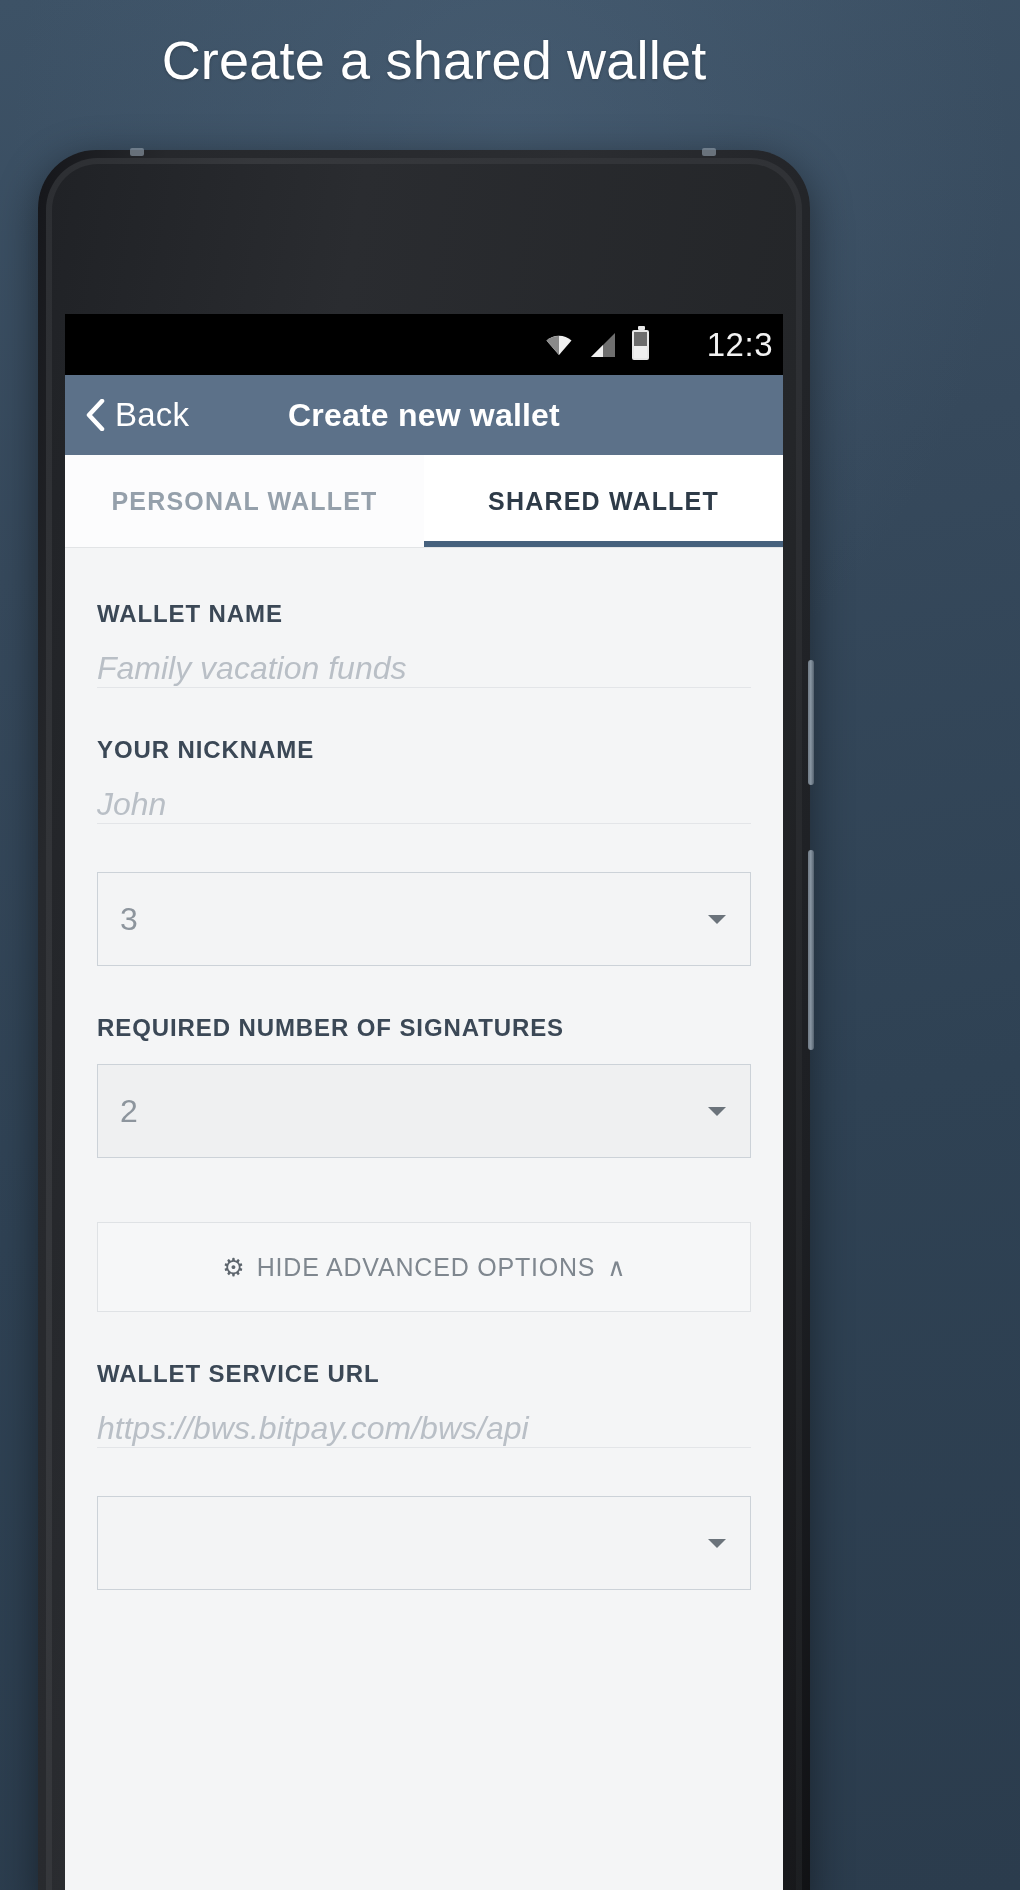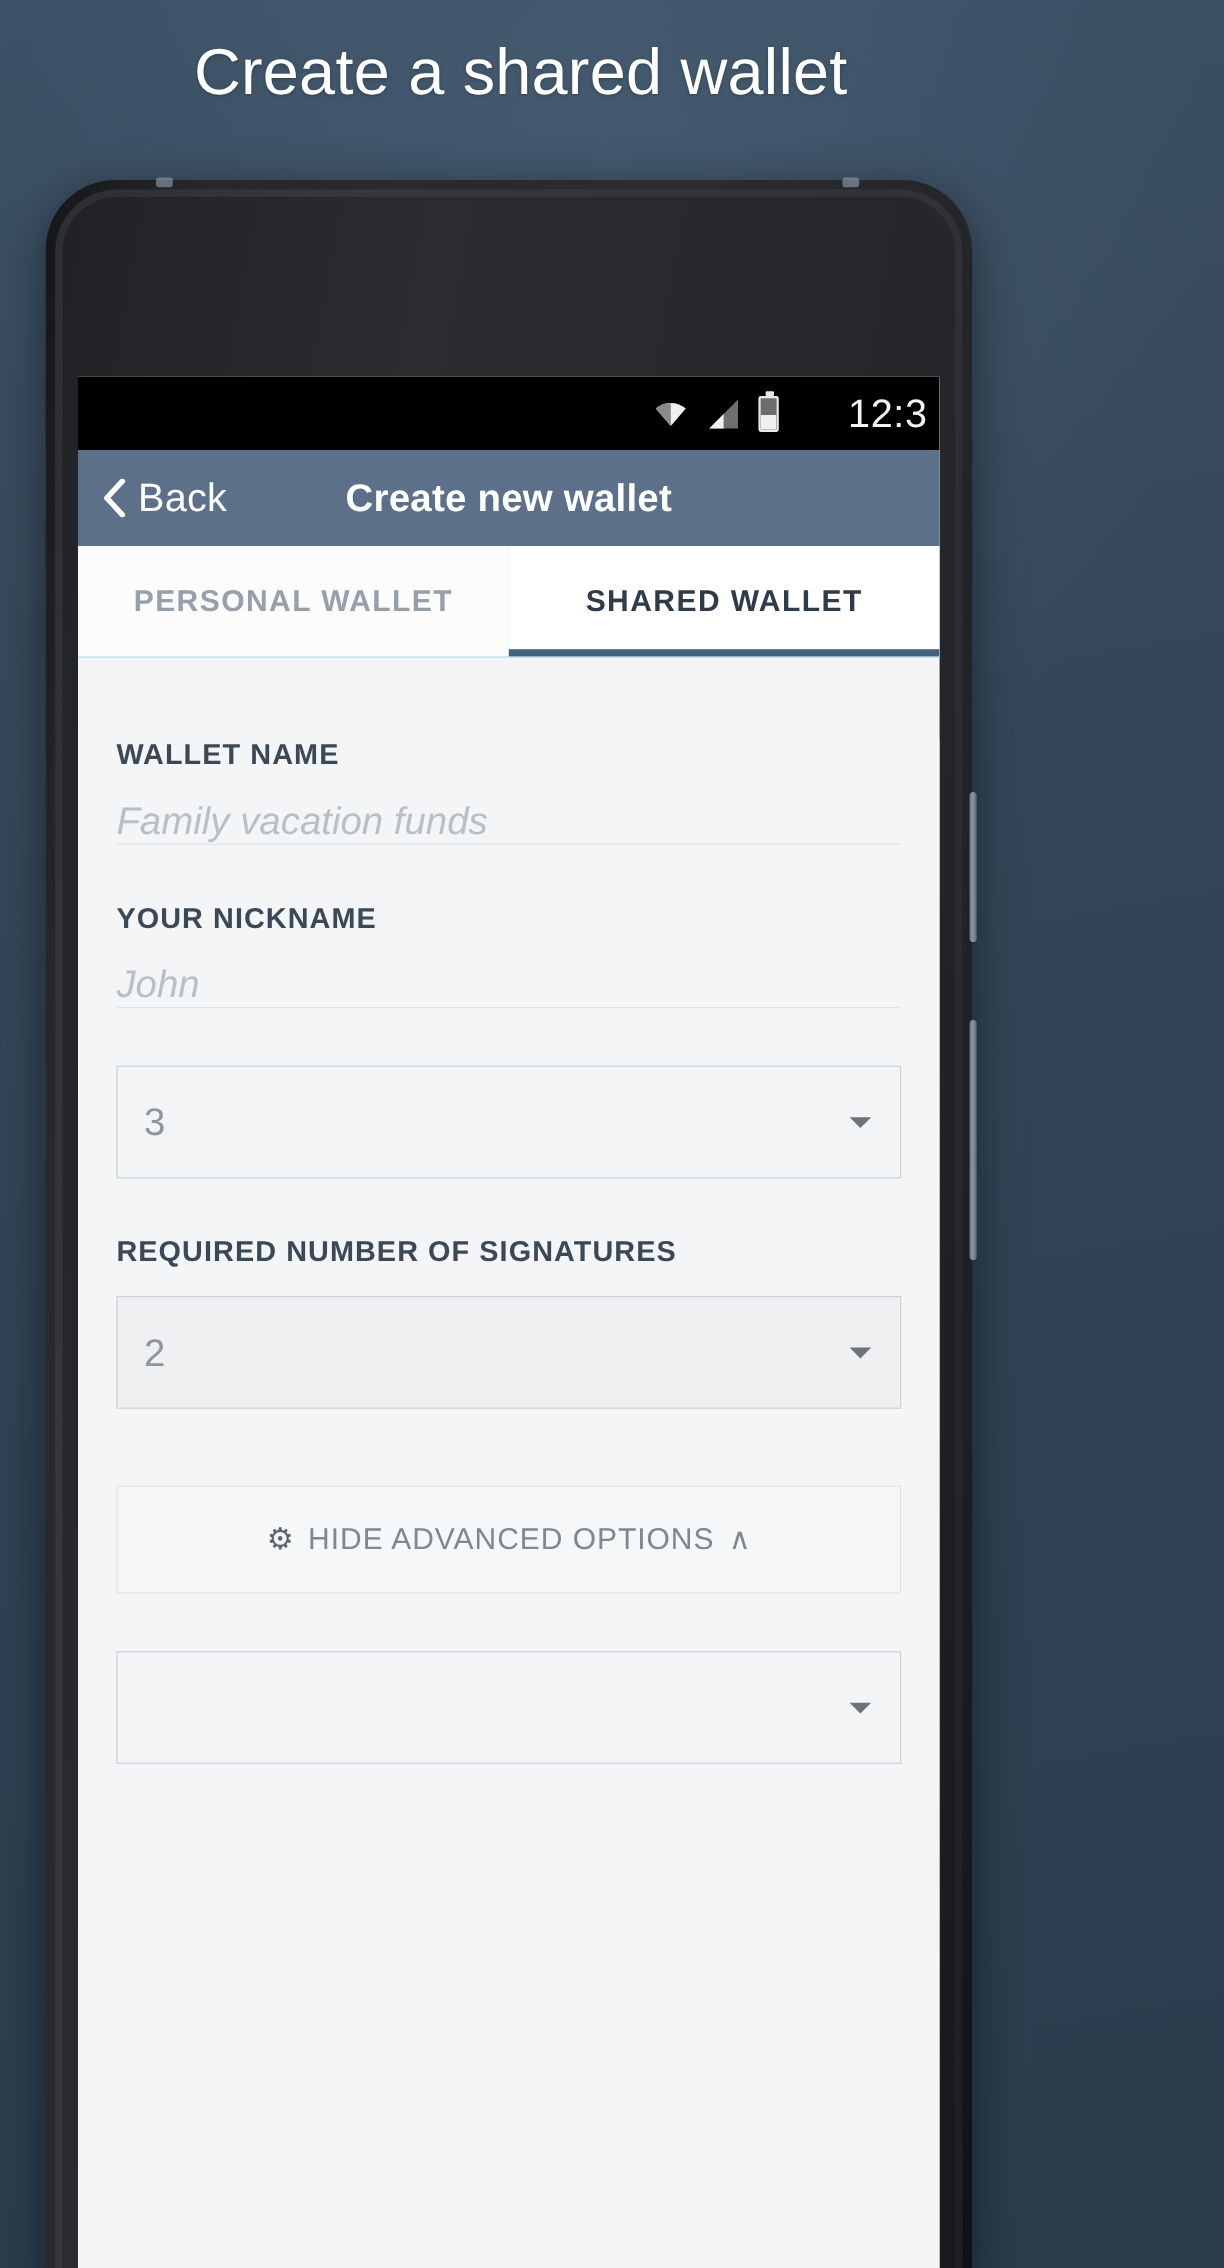--- a/index.html
+++ b/index.html
@@ -284,21 +284,21 @@
   .form-body {
     background: #f4f5f6;
     padding: 0 0 40px 0;
     height: 1363px;
     box-sizing: border-box;
   }
   .field {
     padding: 0 32px;
     margin-top: 48px;
   }
-  .field:first-child { margin-top: 68px; }
+  .field:first-child { margin-top: 52px; }
 
   .field-label {
     font-size: 24px;
     font-weight: 700;
     letter-spacing: 0.9px;
     color: #3b4856;
     margin-bottom: 22px;
   }
   .field-line-input {
     font-size: 32px;
@@ -443,20 +443,24 @@
           <span class="select-caret"></span>
         </div>
       </div>
 
       <div class="advanced-toggle">
         <span class="gear-icon">⚙</span>
         <span class="advanced-toggle-label">HIDE ADVANCED OPTIONS</span>
         <span class="chevron-up-icon">∧</span>
       </div>
 
+      <div class="field">
+        <div class="field-label">WALLET SERVICE URL</div>
+        <div class="field-line-input">https://bws.bitpay.com/bws/api</div>
+      </div>
 
       <div class="field">
         <div class="select-box">
           <span class="select-caret"></span>
         </div>
       </div>
 
     </div>
   </div>
 </div>

